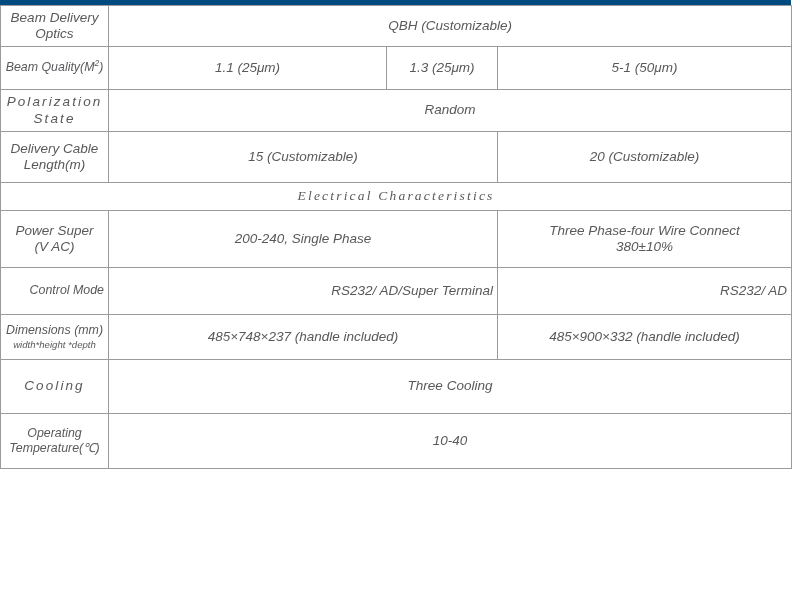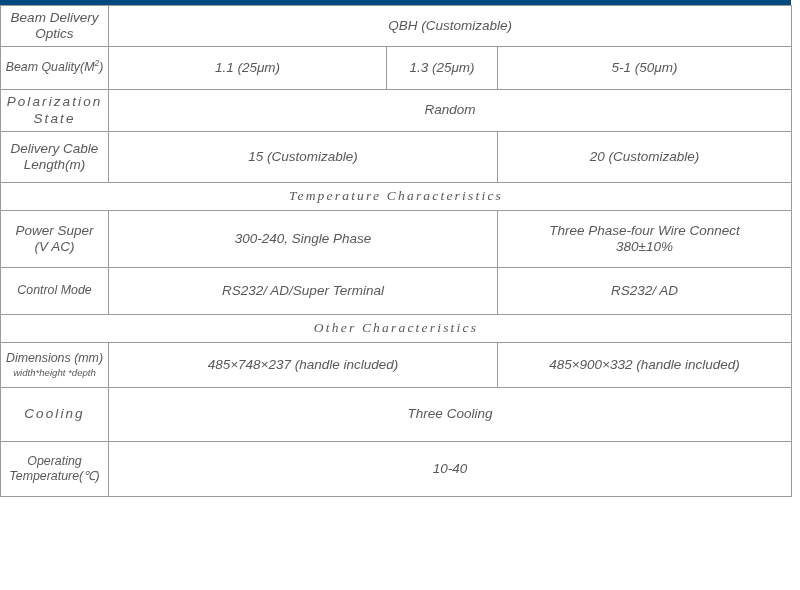--- a/index.html
+++ b/index.html
@@ -100,21 +100,21 @@
     display: block;
   }
 
   
   tr.r-optics td      { height: 34px; }
   tr.r-quality td     { height: 36px; }
   tr.r-polar td       { height: 35px; }
   tr.r-cable td       { height: 44px; }
   tr.r-band td        { height: 21px; }
   tr.r-power td       { height: 50px; }
-  tr.r-control td     { height: 40px; }
+  tr.r-control td     { height: 40px; text-align: right; }
   tr.r-range td       { height: 40px; }
   tr.r-dims td        { height: 38px; }
   tr.r-weight td      { height: 46px; }
   tr.r-cooling td     { height: 47px; }
   tr.r-temp td        { height: 48px; }
 </style>
 </head>
 <body>
 
 <div id="spec-sheet">
@@ -159,45 +159,42 @@
       <tr class="r-cable">
         <td class="label">
           <span>Delivery Cable</span><br>
           <span>Length(m)</span>
         </td>
         <td colspan="2">15 (Customizable)</td>
         <td colspan="2">20 (Customizable)</td>
       </tr>
 
       <tr class="r-band">
-        <td class="section" colspan="5">Temperature Characteristics</td>
+        <td class="section" colspan="5">Electrical Characteristics</td>
       </tr>
 
       <tr class="r-power">
         <td class="label">
           <span>Power Super</span><br>
           <span>(V AC)</span>
         </td>
-        <td colspan="2">300-240, Single Phase</td>
+        <td colspan="2">200-240, Single Phase</td>
         <td colspan="2">
           <span class="val2">Three Phase-four Wire Connect</span>
           <span class="val2">380±10%</span>
         </td>
       </tr>
 
       <tr class="r-control">
         <td class="label tight">Control Mode</td>
         <td colspan="2">RS232/ AD/Super Terminal</td>
         <td colspan="2">RS232/ AD</td>
       </tr>
 
 
-      <tr class="r-band">
-        <td class="section" colspan="5">Other Characteristics</td>
-      </tr>
 
       <tr class="r-dims">
         <td class="label tight">
           <span>Dimensions (mm)</span>
           <span class="sub">width*height *depth</span>
         </td>
         <td colspan="2">485×748×237 (handle included)</td>
         <td colspan="2">485×900×332 (handle included)</td>
       </tr>
 

